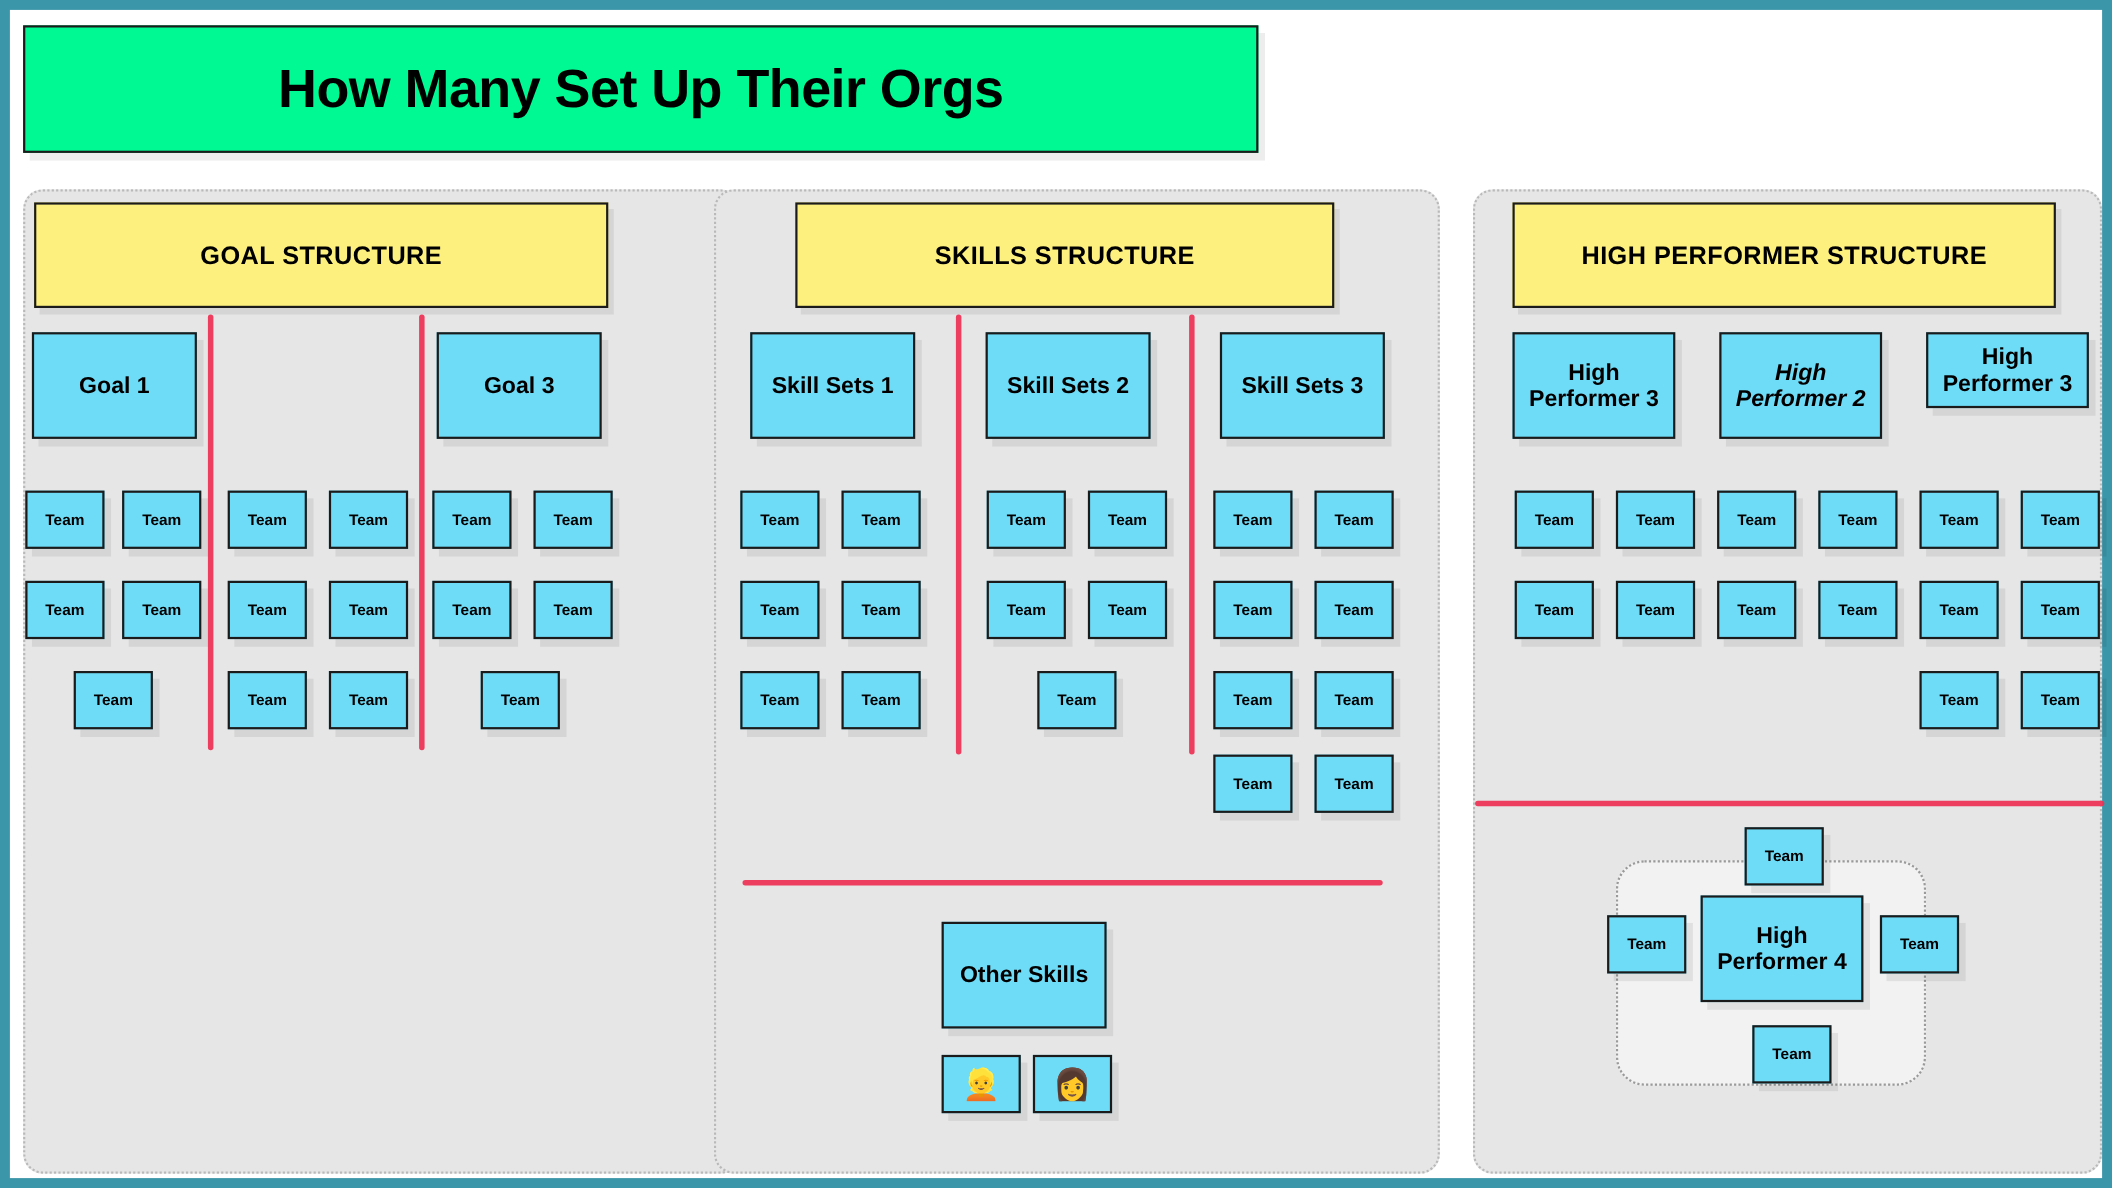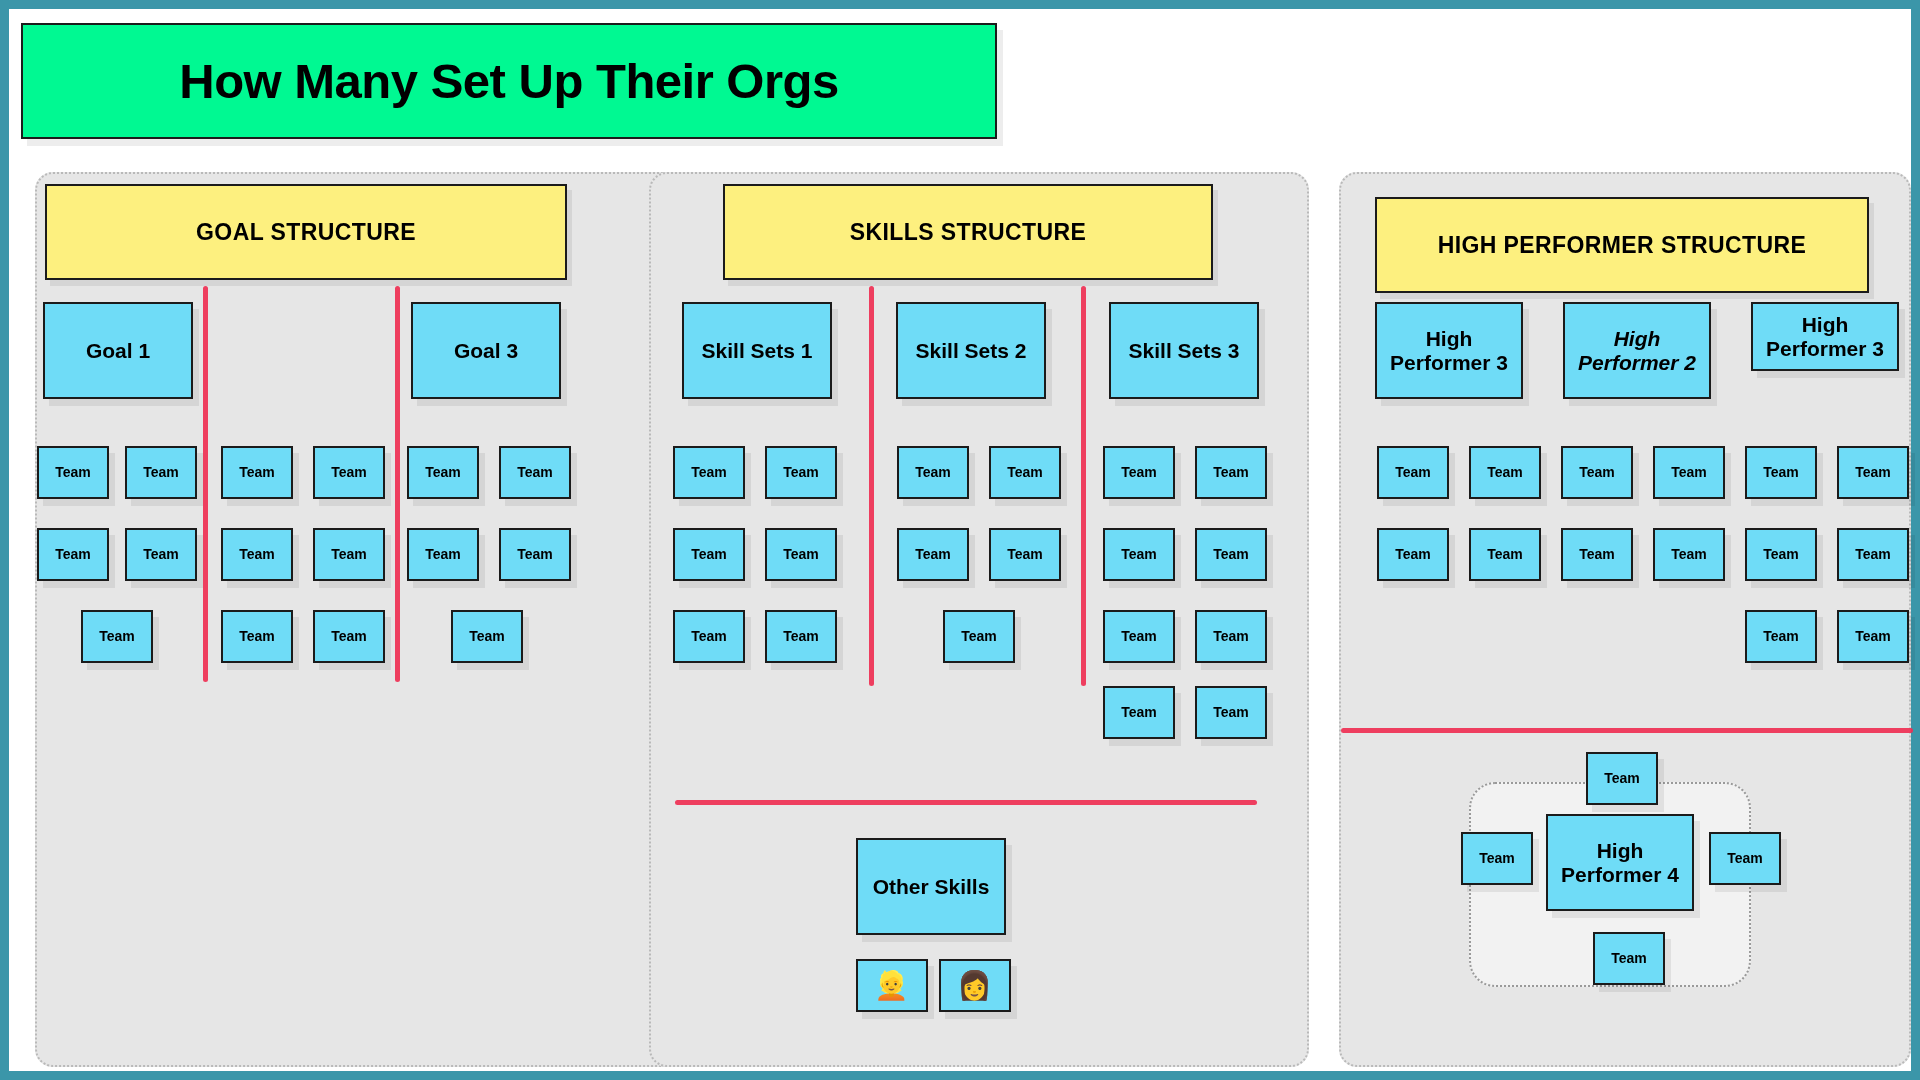--- a/index.html
+++ b/index.html
@@ -13,21 +13,21 @@
     position: relative;
     width: 1920px; height: 1080px;
     background: #ffffff;
     border: 9px solid #3b96a9;
   }
 
   
   #title-banner {
     position: absolute;
     left: 12px; top: 14px;
-    width: 976px; height: 116px;
+    width: 1123px; height: 116px;
     background: #00f992;
     border: 2px solid #1b1b1b;
     box-shadow: 6px 7px 0 0 rgba(0,0,0,0.07);
     display: flex; align-items: center; justify-content: center;
   }
   #title-text {
     font-size: 49px;
     font-weight: 900;
     letter-spacing: -0.5px;
     color: #000;
@@ -36,38 +36,38 @@
 
   
   .column {
     position: absolute;
     top: 163px;
     height: 895px;
     background: #e6e6e6;
     border: 2px dotted #b9b9b9;
     border-radius: 18px;
   }
-  #col-goal   { left: 26px;   width: 652px; }
+  #col-goal   { left: 12px;   width: 652px; }
   #col-skills { left: 640px;  width: 660px; }
   #col-high   { left: 1330px; width: 572px; }
 
   .col-header {
     position: absolute;
     height: 96px;
     background: #fdf07f;
     border: 2px solid #1b1b1b;
     box-shadow: 5px 6px 0 0 rgba(0,0,0,0.07);
     display: flex; align-items: center; justify-content: center;
     font-size: 23px; font-weight: 800; letter-spacing: 0.4px;
     color: #000;
     white-space: nowrap;
   }
   #hdr-goal   { left: 8px;  top: 10px; width: 522px; }
   #hdr-skills { left: 72px; top: 10px; width: 490px; }
-  #hdr-high   { left: 34px; top: 10px; width: 494px; margin-top: 13px; }
+  #hdr-high   { left: 34px; top: 10px; width: 494px; }
 
   
   .card {
     position: absolute;
     background: #6fdcf7;
     border: 2px solid #1b1b1b;
     box-shadow: 6px 7px 0 0 rgba(0,0,0,0.07);
     display: flex; align-items: center; justify-content: center;
     text-align: center;
     color: #000;

